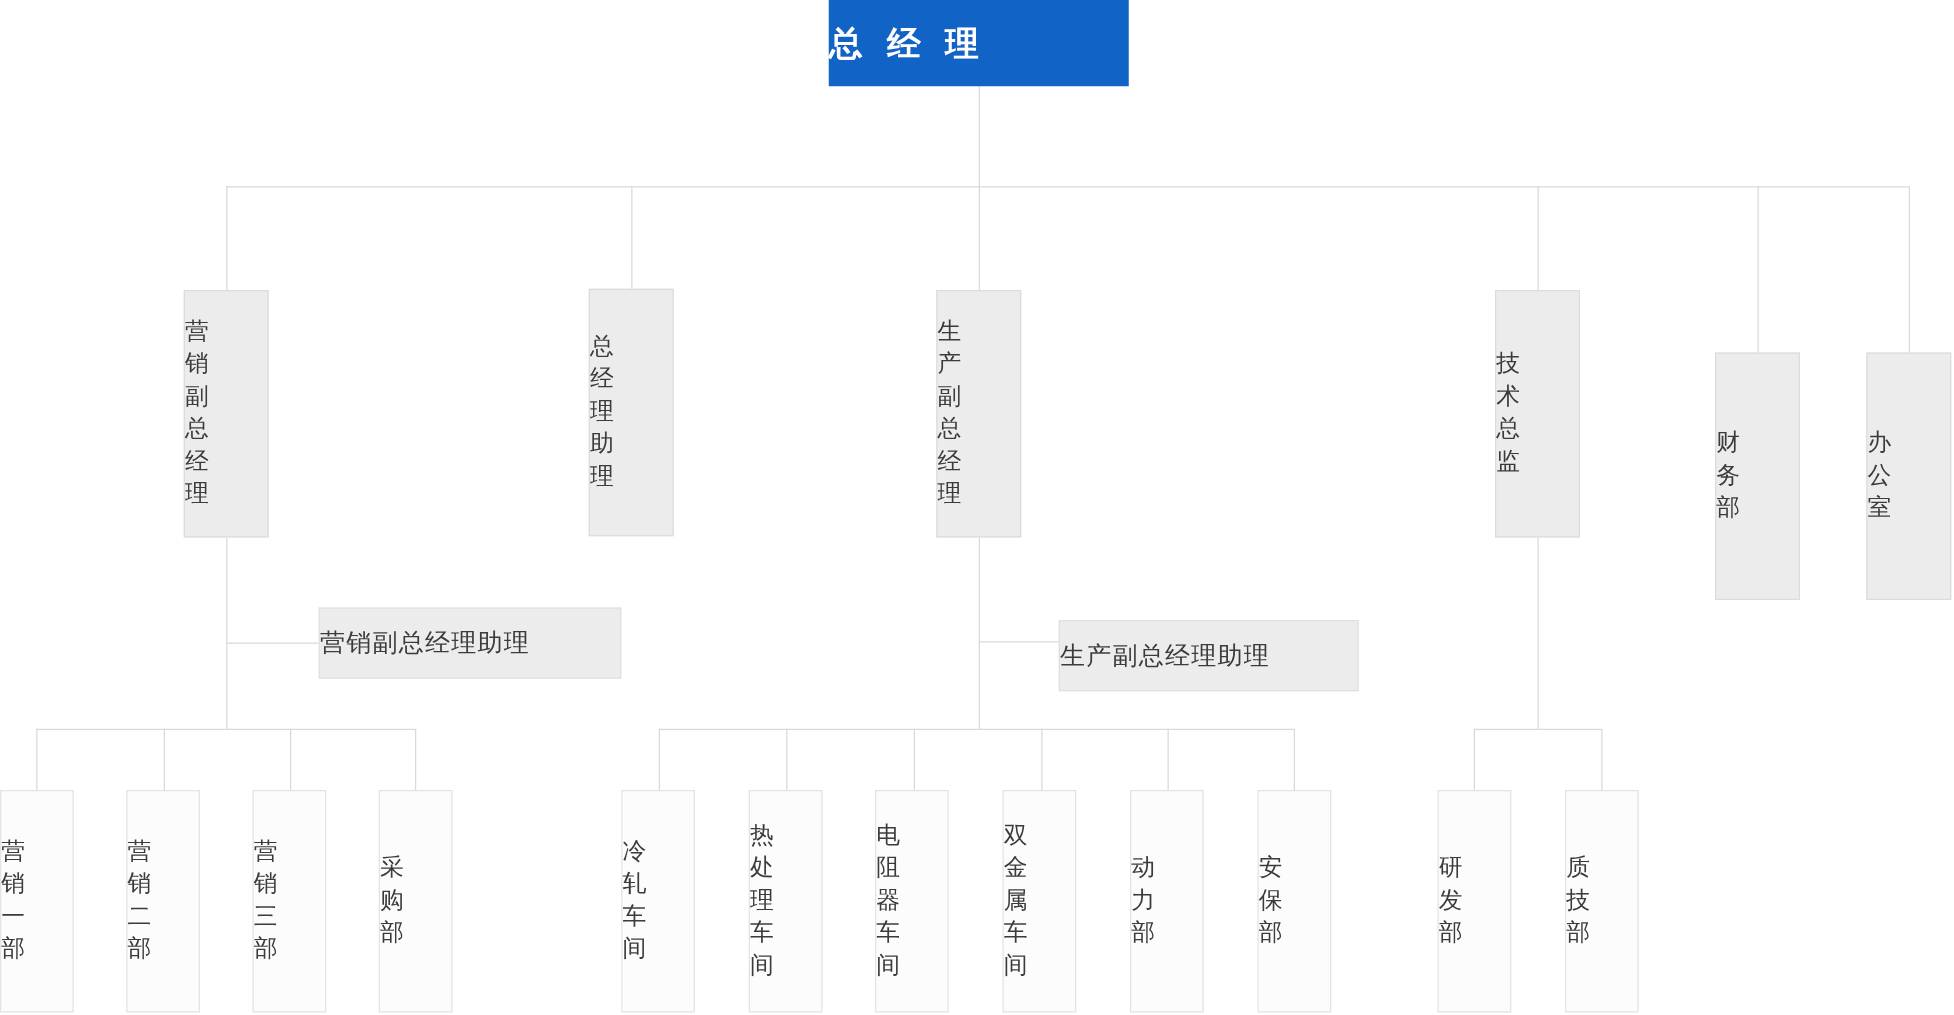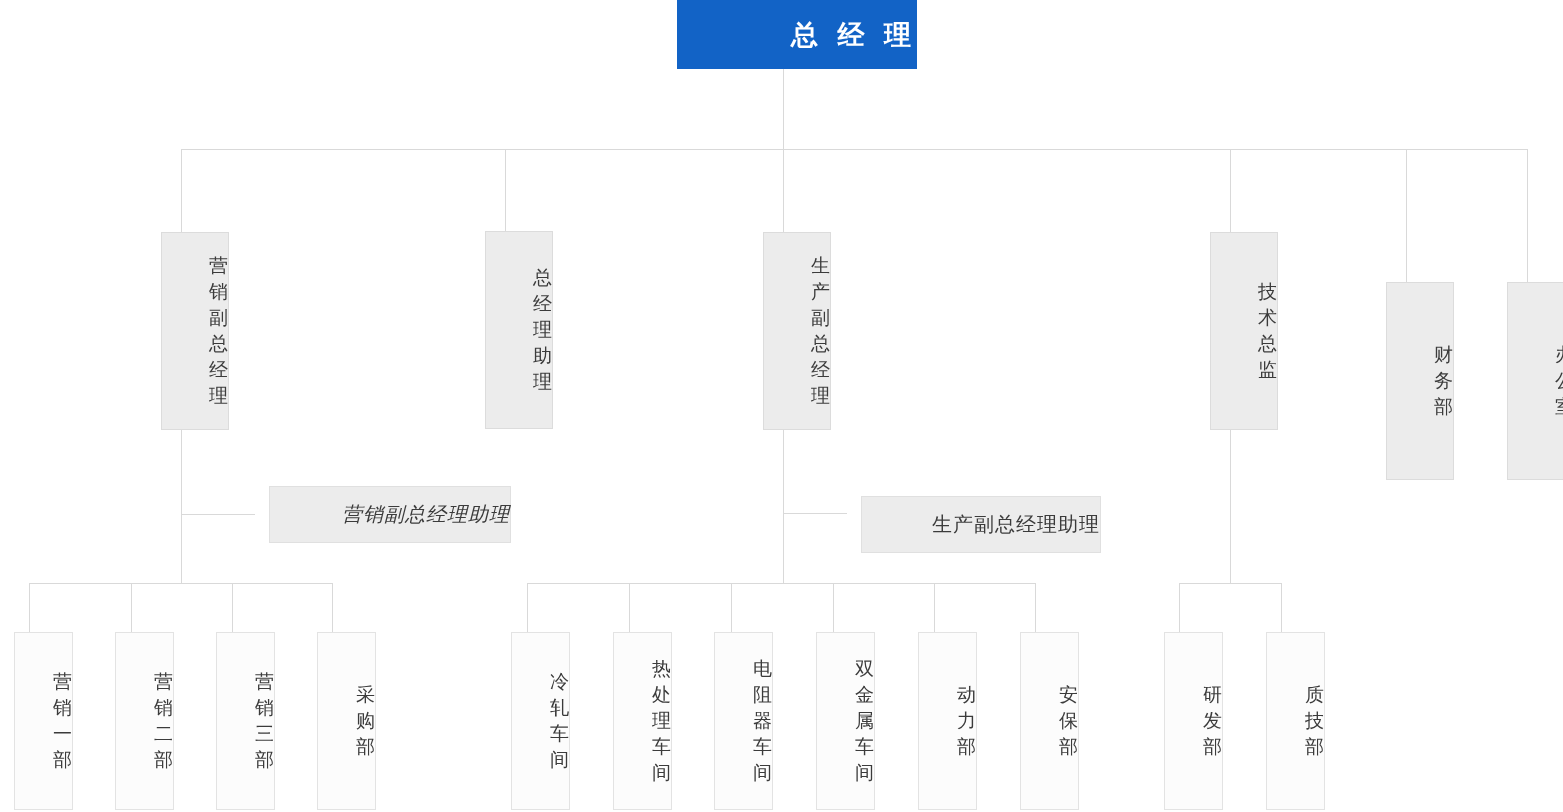--- a/index.html
+++ b/index.html
@@ -9,23 +9,23 @@
     --line:#d9d9d9; --text:#3b3b3b;
   }
   html,body{margin:0;padding:0;background:#ffffff;}
   .canvas{
     position:relative;width:1563px;height:812px;background:#ffffff;
     font-family:"Liberation Sans","DejaVu Sans",sans-serif;overflow:hidden;
   }
   .hline{position:absolute;height:1px;background:var(--line);}
   .vline{position:absolute;width:1px;background:var(--line);}
   .node{
-    position:absolute;display:flex;align-items:center;justify-content:flex-end;
+    position:absolute;display:flex;align-items:center;justify-content:flex-start;
     background:var(--node-bg);border:1px solid var(--node-border);
-    box-sizing:border-box;color:var(--text);font-size:19px;margin-left:14px;
+    box-sizing:border-box;color:var(--text);font-size:19px;
   }
   .root{
     width:240px;height:69px;background:var(--root-bg);border:none;
     color:var(--root-text);font-weight:bold;font-size:27px;letter-spacing:6px;
   }
   .l2{width:68px;height:198px;}
   .assistant{height:57px;font-size:20px;letter-spacing:1px;background:var(--node-bg);border-color:#e0e0e0;}
   .leaf{width:59px;height:178px;background:var(--leaf-bg);border-color:var(--leaf-border);}
   .vtext{display:block;}
   .vtext i{display:block;font-style:normal;line-height:26px;text-align:center;}
@@ -117,21 +117,21 @@
       </span>
   </div>
   <div class="node l2" style="left:1493px;top:282px;">
     <span class="vtext">
         <i>办</i>
         <i>公</i>
         <i>室</i>
       </span>
   </div>
 
-  <div class="node assistant" style="left:255px;top:486px;width:242px;font-style:italic;">
+  <div class="node assistant" style="left:255px;top:486px;width:242px;">
     <span>营销副总经理助理</span>
   </div>
   <div class="node assistant" style="left:847px;top:496px;width:240px;font-family:Liberation Mono, monospace;">
     <span>生产副总经理助理</span>
   </div>
 
   <div class="node leaf" style="left:0px;top:632px;">
     <span class="vtext">
         <i>营</i>
         <i>销</i>

